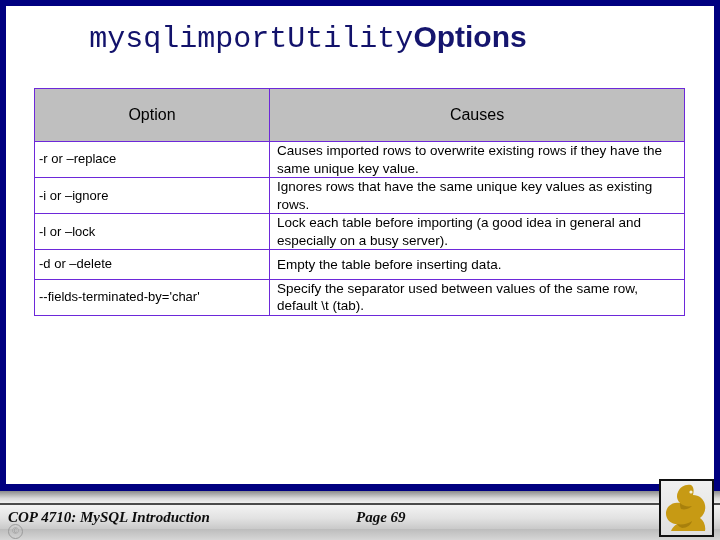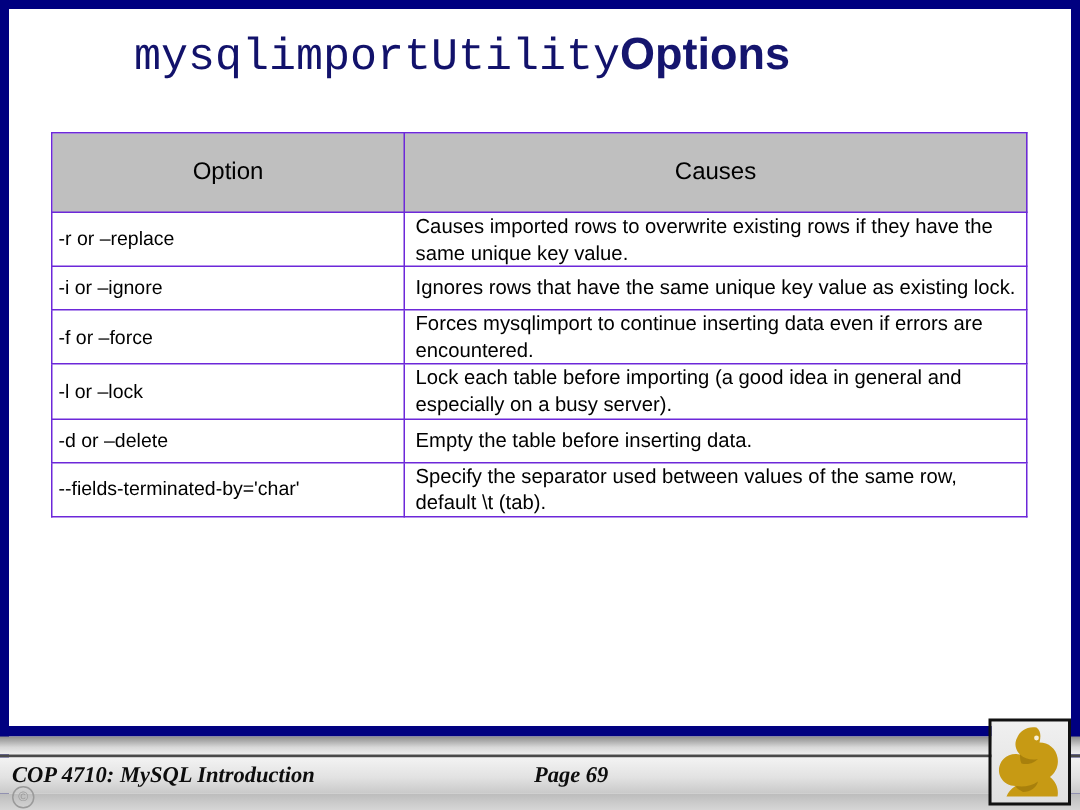--- a/index.html
+++ b/index.html
@@ -203,25 +203,21 @@
       </tr>
     </thead>
     <tbody id="table-body">
 
     <tr>
           <td class="opt-cell">-r or –replace</td>
           <td class="act-cell">Causes imported rows to overwrite existing rows if they have the same unique key value.</td>
         </tr>
         <tr>
           <td class="opt-cell">-i or –ignore</td>
-          <td class="act-cell">Ignores rows that have the same unique key value as existing lock.</td>
-        </tr>
-        <tr>
-          <td class="opt-cell">-f or –force</td>
-          <td class="act-cell">Forces mysqlimport to continue inserting data even if errors are encountered.</td>
+          <td class="act-cell">Ignores rows that have the same unique key values as existing rows.</td>
         </tr>
         <tr>
           <td class="opt-cell">-l or –lock</td>
           <td class="act-cell">Lock each table before importing (a good idea in general and especially on a busy server).</td>
         </tr>
         <tr>
           <td class="opt-cell">-d or –delete</td>
           <td class="act-cell">Empty the table before inserting data.</td>
         </tr>
         <tr>

